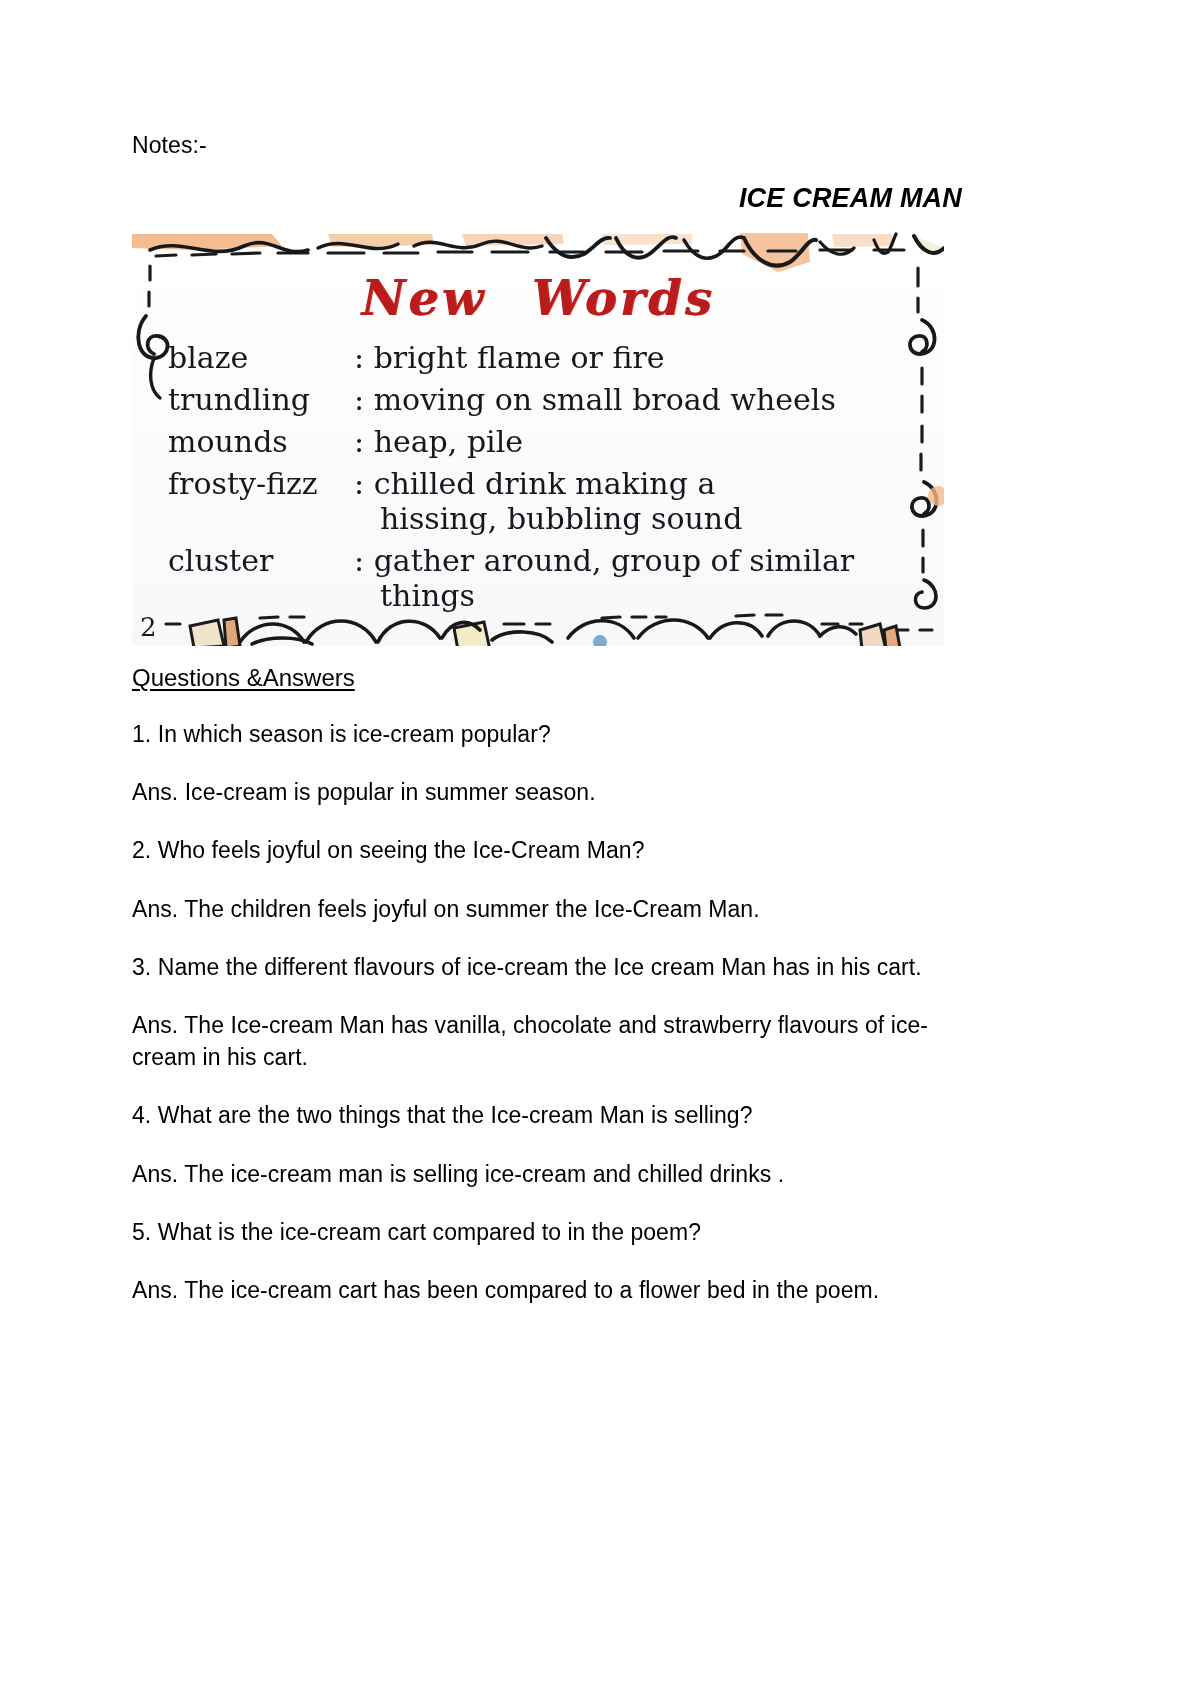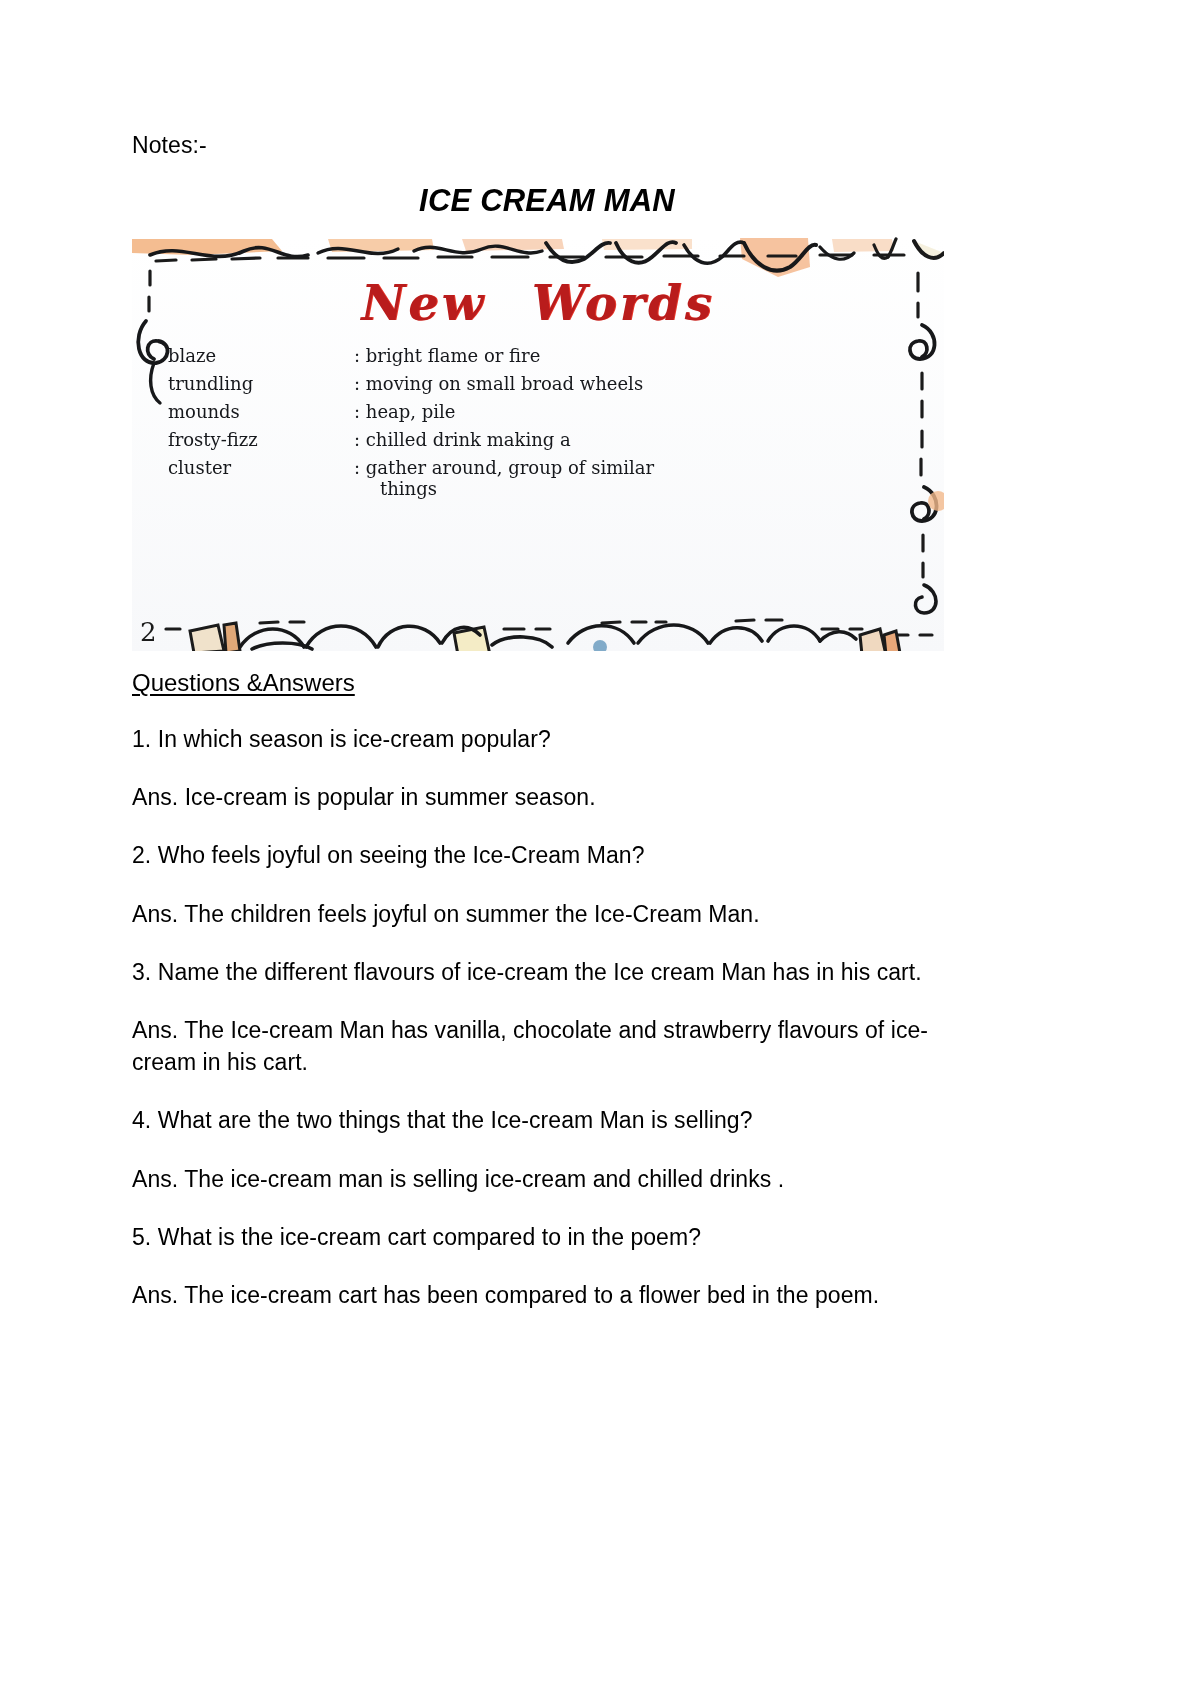--- a/index.html
+++ b/index.html
@@ -33,24 +33,24 @@
 
   
   .notes-label {
     font-size: 23px;
     line-height: 1.35;
     letter-spacing: 0.1px;
     margin: 0 0 22px 0;
   }
 
   .doc-title {
-    font-size: 31px;
+    font-size: 27px;
     font-style: italic;
     font-weight: bold;
-    text-align: center;
+    text-align: right;
     margin: 0 0 18px 0;
     letter-spacing: 0.2px;
   }
 
   
   .newwords-figure {
     position: relative;
     width: 812px;
     height: 418px;
     margin: 0 0 10px 0;
@@ -82,21 +82,21 @@
     text-shadow: 1px 0 0 #e8372a;
   }
   .nw-title .w2 { margin-left: 26px; }
 
   .nw-list {
     position: absolute;
     left: 36px;
     top: 108px;
     right: 44px;
     font-family: "DejaVu Serif", serif;
-    font-size: 18px;
+    font-size: 30px;
     color: #16181c;
   }
   .nw-row {
     display: flex;
     align-items: flex-start;
     margin-bottom: 7px;
   }
   .nw-term {
     width: 186px;
     flex: 0 0 186px;
@@ -277,20 +277,21 @@
             <div class="nw-term">mounds</div>
             <div class="nw-def">
               <span>: heap, pile</span>
             </div>
           </div>
 
           <div class="nw-row">
             <div class="nw-term">frosty-fizz</div>
             <div class="nw-def">
               <span>: chilled drink making a</span>
+              <span class="cont">hissing, bubbling sound</span>
             </div>
           </div>
 
           <div class="nw-row">
             <div class="nw-term">cluster</div>
             <div class="nw-def">
               <span>: gather around, group of similar</span>
               <span class="cont">things</span>
             </div>
           </div>

